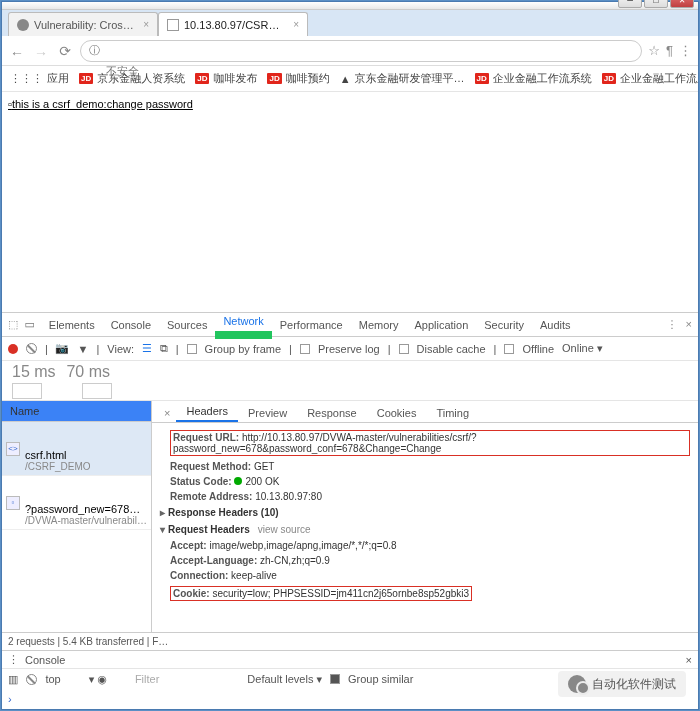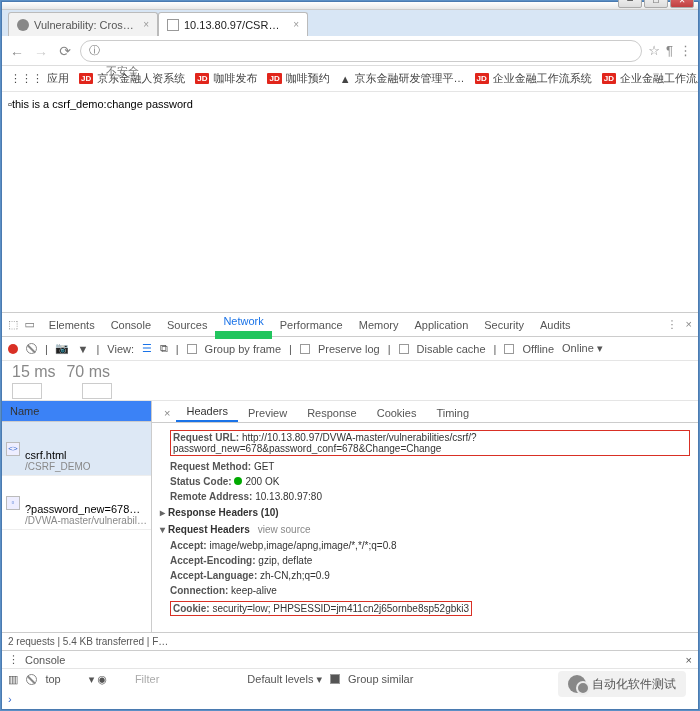--- a/index.html
+++ b/index.html
@@ -19,21 +19,21 @@
 .navbtn { color: #888; font-size: 14px; width: 18px; text-align: center; }
 .navbtn.disabled { color: #ccc; }
 .urlbox { flex: 1; display: flex; align-items: center; border: 1px solid #ccc; border-radius: 12px; padding: 2px 8px; gap: 6px; height: 22px; }
 .urlbox .info { color: #777; font-size: 11px; }
 .urlbox .warn { color: #777; font-size: 11px; margin-top: 42px; }
 .urlbox .url { color: #333; font-size: 12px; }
 .rightic { color: #888; font-size: 13px; }
 .bmbar { display: flex; align-items: center; height: 26px; padding: 0 8px; gap: 10px; border-bottom: 1px solid #e5e5e5; font-size: 11px; color: #444; overflow: hidden; }
 .bm { display: flex; align-items: center; gap: 4px; white-space: nowrap; }
 .jd { background: #e1251b; color: #fff; font-size: 8px; font-weight: bold; padding: 1px 2px; border-radius: 1px; }
-.page { flex: 0 0 220px; padding: 6px; background: #fff; }
+.page { flex: 0 0 220px; padding: 6px; background: #fff; text-decoration: underline; }
 .devtools { flex: 1; display: flex; flex-direction: column; border-top: 1px solid #ccc; background: #fff; min-height: 0; }
 .dt-tabs { display: flex; align-items: center; height: 24px; border-bottom: 1px solid #ccc; padding: 0 6px; gap: 0; font-size: 11px; color: #555; }
 .dt-tab { padding: 4px 8px; cursor: default; }
 .dt-tab.active { color: #1a73e8; border-bottom: 8px solid #22c55e; }
 .dt-icon { color: #777; margin-right: 6px; font-size: 11px; }
 .dt-right { margin-left: auto; display: flex; gap: 8px; color: #888; }
 .dt-toolbar { display: flex; align-items: center; height: 24px; border-bottom: 1px solid #e5e5e5; padding: 0 6px; gap: 8px; font-size: 11px; color: #555; }
 .rec { width: 10px; height: 10px; background: #d93025; border-radius: 50%; }
 .noent { width: 11px; height: 11px; border: 1.5px solid #888; border-radius: 50%; position: relative; }
 .noent::after { content: ""; position: absolute; width: 11px; height: 1.5px; background: #888; top: 4px; left: -1px; transform: rotate(45deg); }
@@ -220,21 +220,20 @@
           <span class="dtab">Timing</span>
         </div>
         <div class="hdrs">
           <div class="hrow"><span class="boxed"><b>Request URL:</b> <span>http://10.13.80.97/DVWA-master/vulnerabilities/csrf/?password_new=678&amp;password_conf=678&amp;Change=Change</span></span></div>
           <div class="hrow"><b>Request Method:</b> <span>GET</span></div>
           <div class="hrow"><b>Status Code:</b> <span class="status-dot"></span><span>200 OK</span></div>
           <div class="hrow"><b>Remote Address:</b> <span>10.13.80.97:80</span></div>
           <div class="sect"><span class="tri">▸</span><span>Response Headers (10)</span></div>
           <div class="sect"><span class="tri">▾</span><span>Request Headers</span><span class="vs">view source</span></div>
           <div class="hrow"><b>Accept:</b> <span>image/webp,image/apng,image/*,*/*;q=0.8</span></div>
-          <div class="hrow"><b>Accept-Encoding:</b> <span>gzip, deflate</span></div>
           <div class="hrow"><b>Accept-Language:</b> <span>zh-CN,zh;q=0.9</span></div>
           <div class="hrow"><b>Connection:</b> <span>keep-alive</span></div>
           <div class="hrow"><span class="boxed"><b>Cookie:</b> <span>security=low; PHPSESSID=jm411cn2j65ornbe8sp52gbki3</span></span></div>
 
         </div>
       </div>
     </div>
 
     <div class="footer">2 requests | 5.4 KB transferred | F…</div>
 

